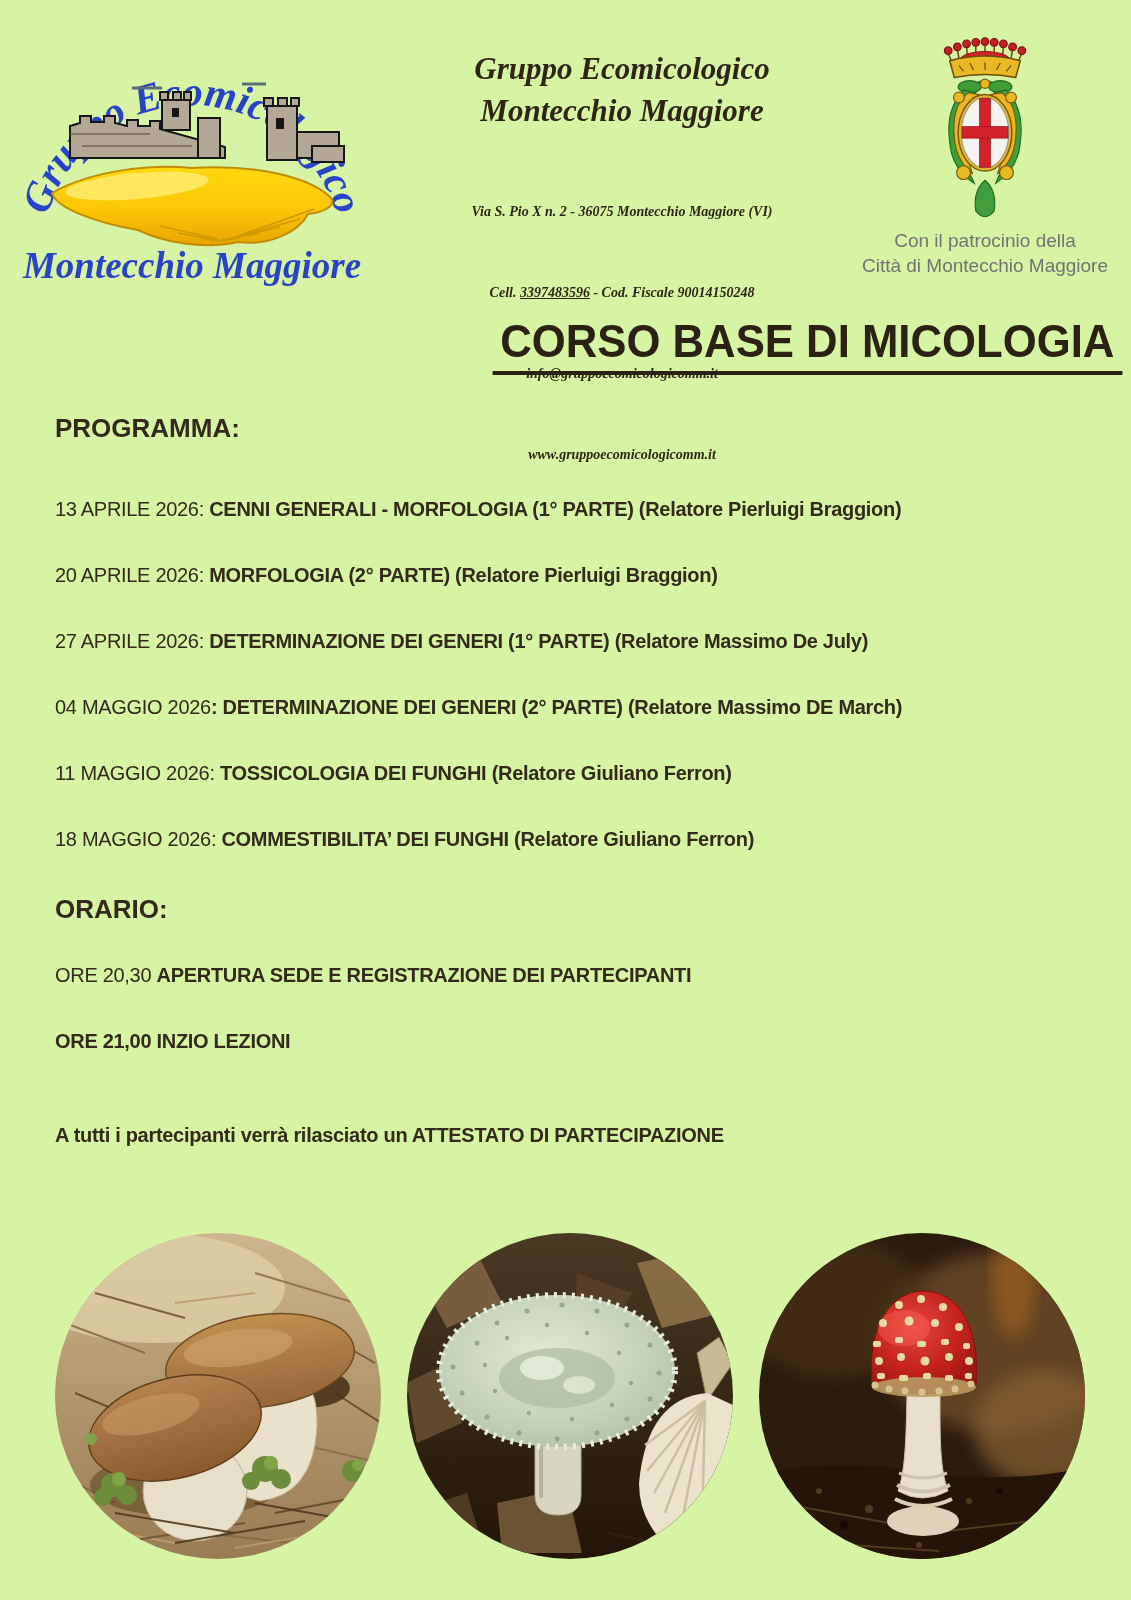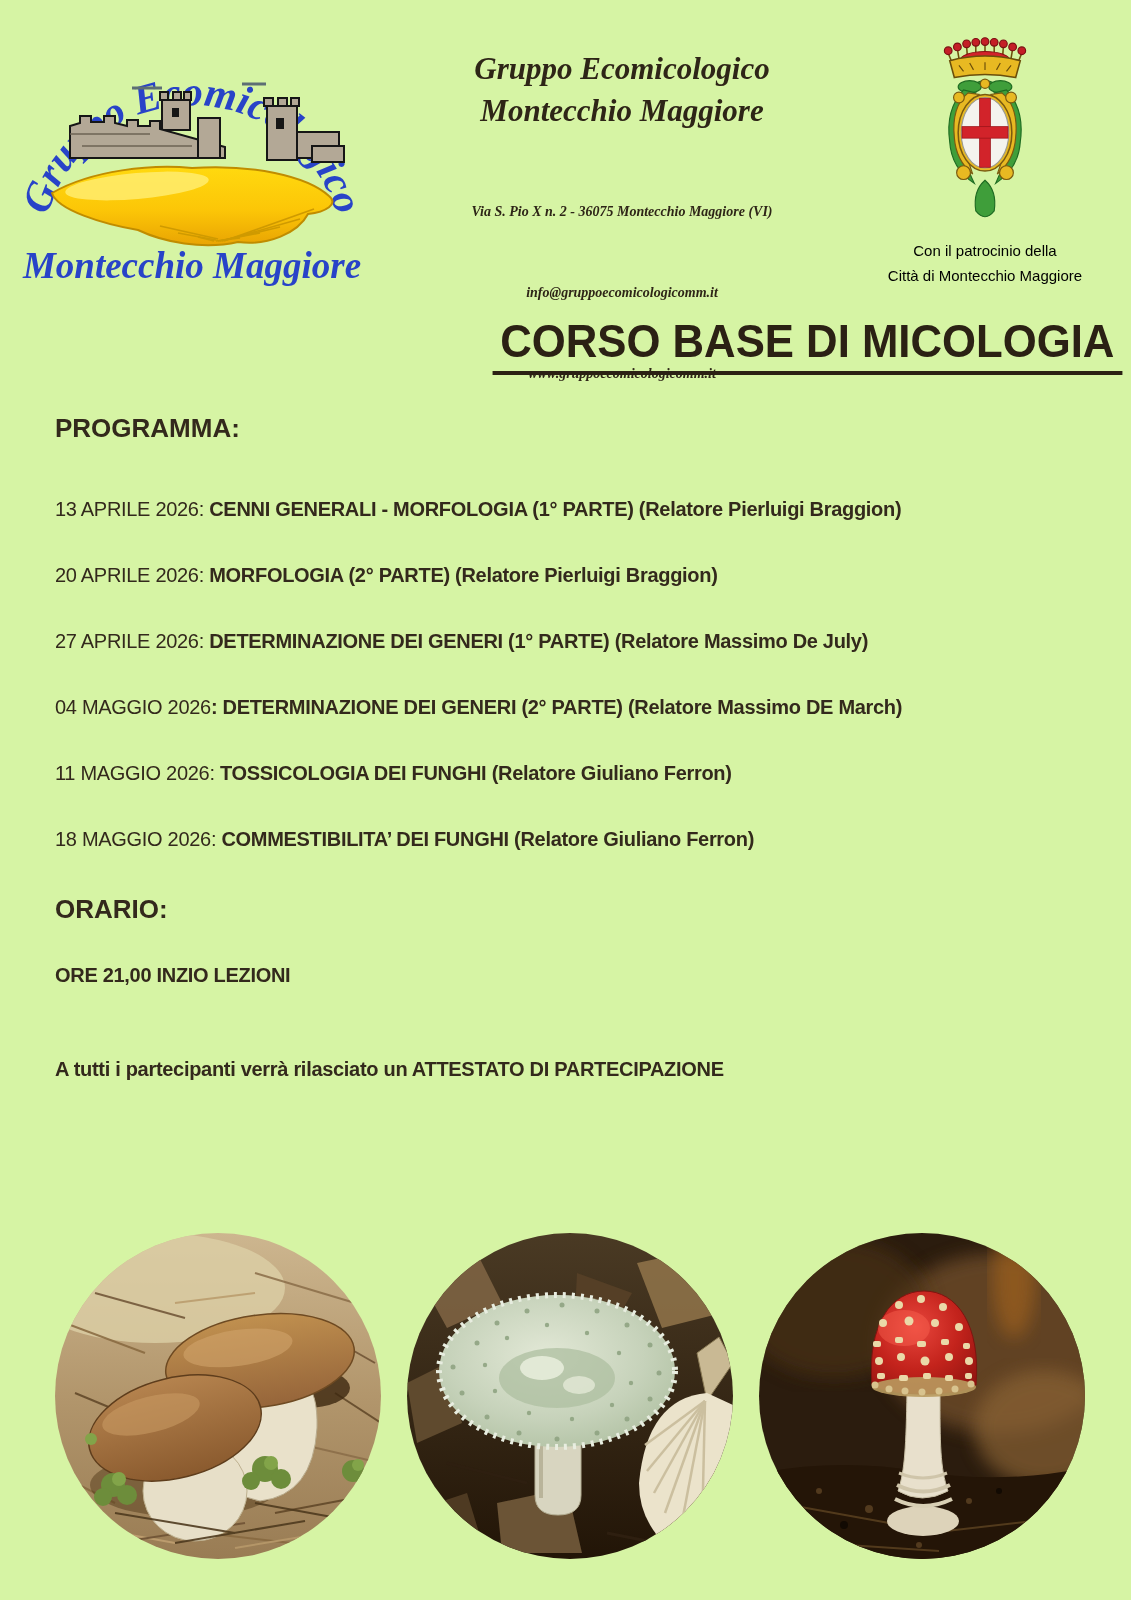--- a/index.html
+++ b/index.html
@@ -16,21 +16,21 @@
     font-family:"Liberation Serif",serif;font-style:italic;font-weight:bold;
     font-size:37px;color:#2843c8;
   }
   .org-block{position:absolute;left:372px;top:48px;width:500px;text-align:center;
     font-family:"Liberation Serif",serif;font-style:italic;font-weight:bold;color:#2e2517;}
   .org-name{font-size:31px;line-height:42px;}
   .org-lines{margin-top:12px;font-size:14px;line-height:27px;white-space:pre;}
   .org-phone{text-decoration:underline;}
   .crest-block{position:absolute;left:845px;top:36px;width:280px;text-align:center;}
   .crest-svg{display:block;margin:0 auto;}
-  .patronage{margin-top:10px;font-size:15px;line-height:25px;color:#000000;}
+  .patronage{font-size:19px;line-height:25px;color:#737373;}
   
   .title-wrap{position:absolute;left:8px;top:314px;width:1131px;text-align:right;text-decoration:underline;}
   .course-title{
     display:inline-block;font-weight:bold;font-size:46px;letter-spacing:0px;
     color:#2b2114;border-bottom:4px solid #2b2114;padding:0 8px 3px 8px;
     transform:scaleX(.95);transform-origin:center;white-space:nowrap;
   }
   
   .content{position:absolute;left:55px;top:412px;width:1060px;}
   .section-heading{font-size:26px;font-weight:bold;line-height:32px;margin:0;}
@@ -103,20 +103,21 @@
       </g>
     </svg>
     <div class="logo-bottom-text">Montecchio Maggiore</div>
   </div>
 
   <div class="org-block">
     <div class="org-name">Gruppo Ecomicologico</div>
     <div class="org-name">Montecchio Maggiore</div>
     <div class="org-lines">
       <div>Via S. Pio X n. 2 - 36075 Montecchio Maggiore (VI)</div>
+      <div><span>Cell. </span><span class="org-phone">3397483596</span><span> - Cod. Fiscale 90014150248</span></div>
       <div>info@gruppoecomicologicomm.it</div>
       <div>www.gruppoecomicologicomm.it</div>
     </div>
   </div>
 
   <div class="crest-block">
     <svg class="crest-svg" width="92" height="192" viewBox="0 0 120 250">
 
       <g>
         <g stroke="#6b4e0a" stroke-width="2">
@@ -188,20 +189,21 @@
     <p class="section-heading heading-programma">PROGRAMMA:</p>
 
     <p class="prog-line"><span>13 APRILE 2026: </span><span class="b">CENNI GENERALI - MORFOLOGIA (1° PARTE) (Relatore Pierluigi Braggion)</span></p>
     <p class="prog-line"><span>20 APRILE 2026: </span><span class="b">MORFOLOGIA (2° PARTE) (Relatore Pierluigi Braggion)</span></p>
     <p class="prog-line"><span>27 APRILE 2026: </span><span class="b">DETERMINAZIONE DEI GENERI (1° PARTE) (Relatore Massimo De July)</span></p>
     <p class="prog-line"><span>04 MAGGIO 2026</span><span class="b">: DETERMINAZIONE DEI GENERI (2° PARTE) (Relatore Massimo DE March)</span></p>
     <p class="prog-line"><span>11 MAGGIO 2026: </span><span class="b">TOSSICOLOGIA DEI FUNGHI (Relatore Giuliano Ferron)</span></p>
     <p class="prog-line"><span>18 MAGGIO 2026: </span><span class="b">COMMESTIBILITA’ DEI FUNGHI (Relatore Giuliano Ferron)</span></p>
 
     <p class="section-heading heading-orario">ORARIO:</p>
+    <p class="ore-line"><span>ORE 20,30 </span><span class="b">APERTURA SEDE E REGISTRAZIONE DEI PARTECIPANTI</span></p>
     <p class="ore-line start-line">ORE 21,00 INZIO LEZIONI</p>
 
     <p class="attestato-line">A tutti i partecipanti verrà rilasciato un ATTESTATO DI PARTECIPAZIONE</p>
   </div>
 
   <div class="photos">
 
     <div class="photo-circle">
       <svg width="326" height="326" viewBox="0 0 326 326">
         <defs>

